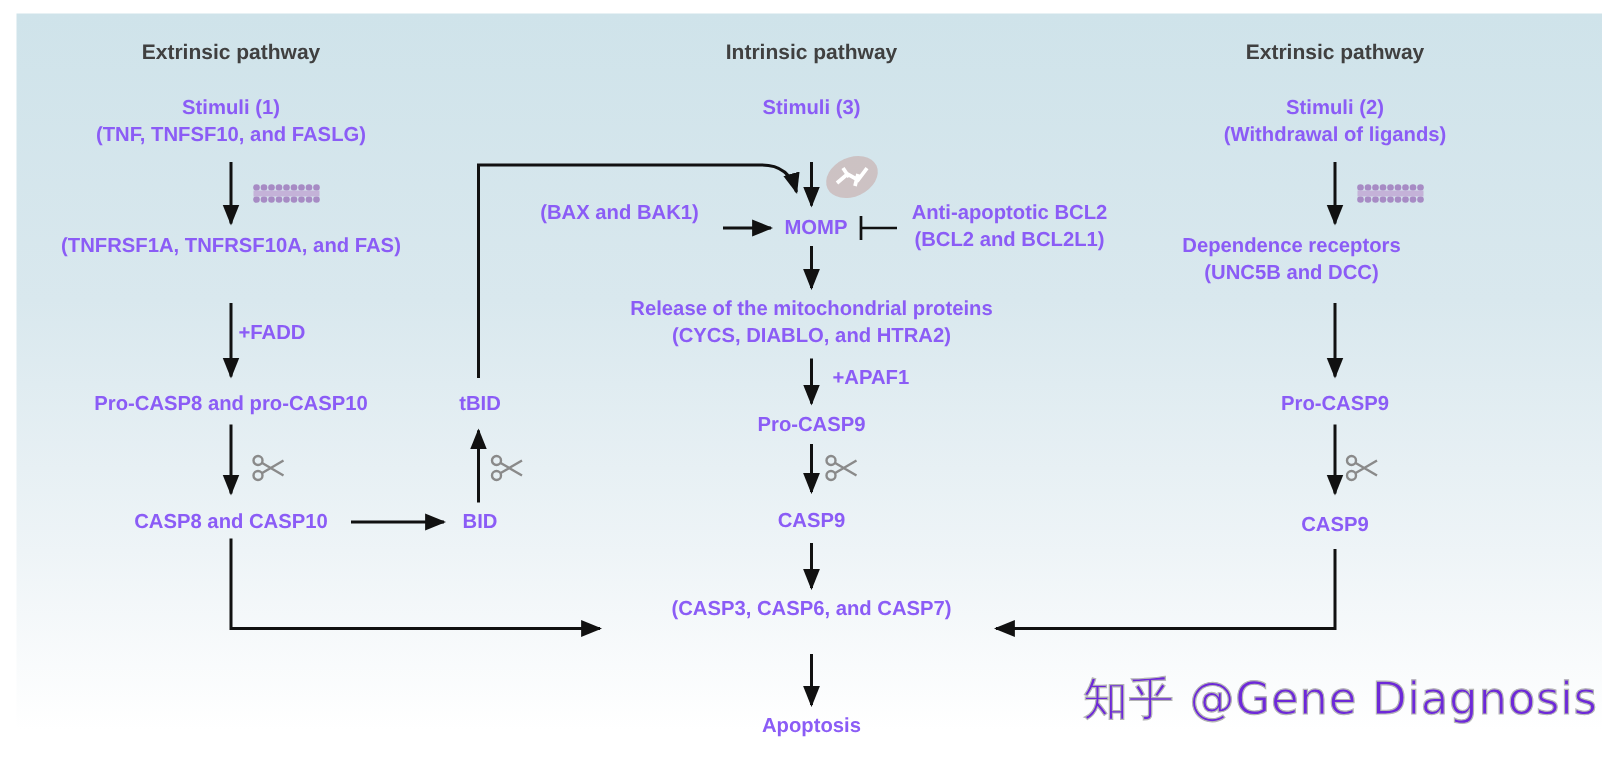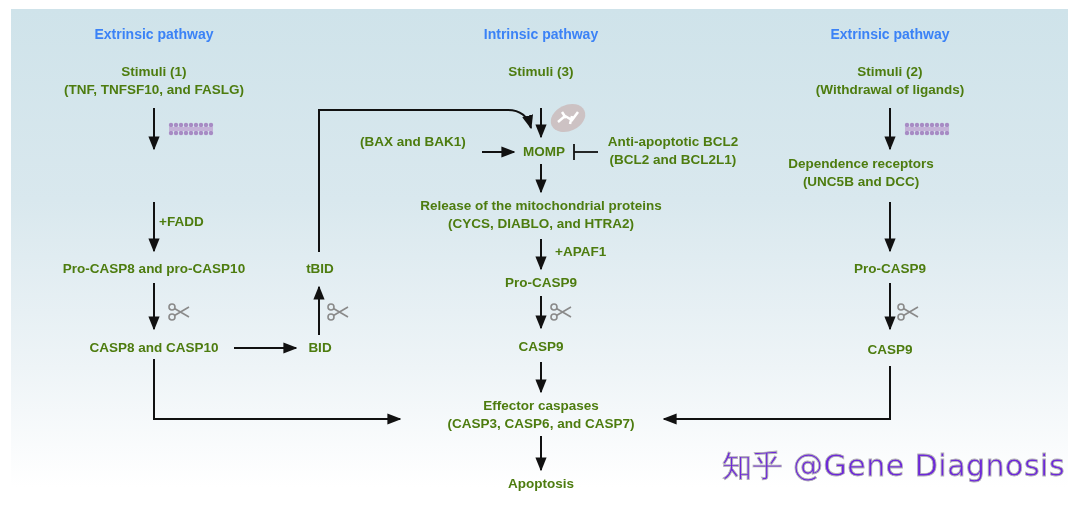--- a/index.html
+++ b/index.html
@@ -1,23 +1,23 @@
 <!DOCTYPE html>
 <html><head>
 <meta charset="utf-8">
 <style>
   html, body { margin: 0; padding: 0; }
   body { width: 1080px; height: 519px; background: #ffffff; position: relative; overflow: hidden;
          font-family: "Liberation Sans", sans-serif; }
   .panel { position: absolute; left: 11px; top: 9px; width: 1057px; height: 478px;
            background: linear-gradient(to bottom, #cfe3ea 0%, #d9e8ee 40%, #eef4f7 75%, #ffffff 100%); }
   .lbl { position: absolute; text-align: center; font-weight: bold; font-size: 13.5px; line-height: 18px;
-         color: #4d7c0f; white-space: nowrap; transform: translateX(-50%); }
+         color: #8b5cf6; white-space: nowrap; transform: translateX(-50%); }
   .lbl.left { transform: none; text-align: left; }
-  .title { color: #3b82f6; font-size: 14px; }
+  .title { color: #404040; font-size: 14px; }
   .watermark { position: absolute; left: 722px; top: 446px; font-size: 30px; color: #6d28d9;
                -webkit-text-stroke: 0.8px #b5b5b5; font-family: "DejaVu Sans", sans-serif; letter-spacing: 0.5px;
                white-space: nowrap; }
   svg.wires { position: absolute; left: 0; top: 0; }
 </style>
 </head>
 <body>
 
 <div class="panel"></div>
 
@@ -94,20 +94,21 @@
 
 <div class="lbl title" style="left:154px;top:25px">Extrinsic pathway</div>
 <div class="lbl title" style="left:541px;top:25px">Intrinsic pathway</div>
 <div class="lbl title" style="left:890px;top:25px">Extrinsic pathway</div>
 
 <div class="lbl" style="left:154px;top:63px">
   <div>Stimuli (1)</div>
   <div>(TNF, TNFSF10, and FASLG)</div>
 </div>
 <div class="lbl" style="left:154px;top:155px">
+  <div>(TNFRSF1A, TNFRSF10A, and FAS)</div>
 </div>
 <div class="lbl left" style="left:159px;top:213px">+FADD</div>
 <div class="lbl" style="left:154px;top:260px">Pro-CASP8 and pro-CASP10</div>
 <div class="lbl" style="left:154px;top:339px">CASP8 and CASP10</div>
 <div class="lbl" style="left:320px;top:339px">BID</div>
 <div class="lbl" style="left:320px;top:260px">tBID</div>
 
 <div class="lbl" style="left:541px;top:63px">
   <div>Stimuli (3)</div>
 </div>
@@ -120,21 +121,20 @@
   <div>(BCL2 and BCL2L1)</div>
 </div>
 <div class="lbl" style="left:541px;top:197px">
   <div>Release of the mitochondrial proteins</div>
   <div>(CYCS, DIABLO, and HTRA2)</div>
 </div>
 <div class="lbl left" style="left:555px;top:243px">+APAF1</div>
 <div class="lbl" style="left:541px;top:274px">Pro-CASP9</div>
 <div class="lbl" style="left:541px;top:338px">CASP9</div>
 <div class="lbl" style="left:541px;top:397px">
-  <div>Effector caspases</div>
   <div>(CASP3, CASP6, and CASP7)</div>
 </div>
 <div class="lbl" style="left:541px;top:475px">Apoptosis</div>
 
 <div class="lbl" style="left:890px;top:63px">
   <div>Stimuli (2)</div>
   <div>(Withdrawal of ligands)</div>
 </div>
 <div class="lbl" style="left:861px;top:155px">
   <div>Dependence receptors</div>

